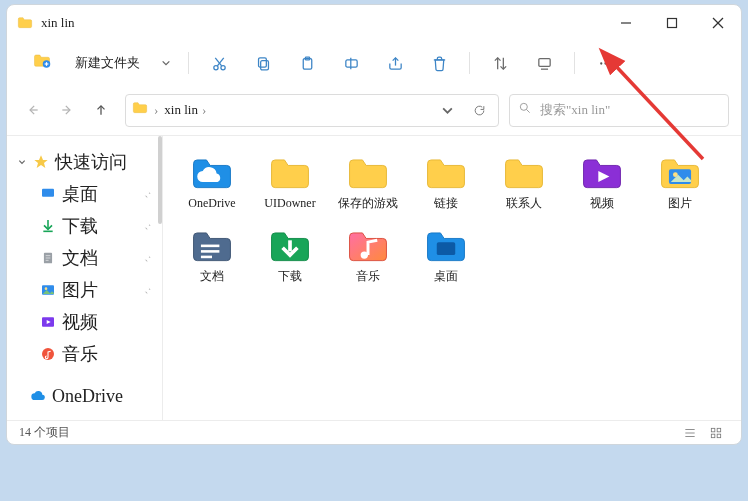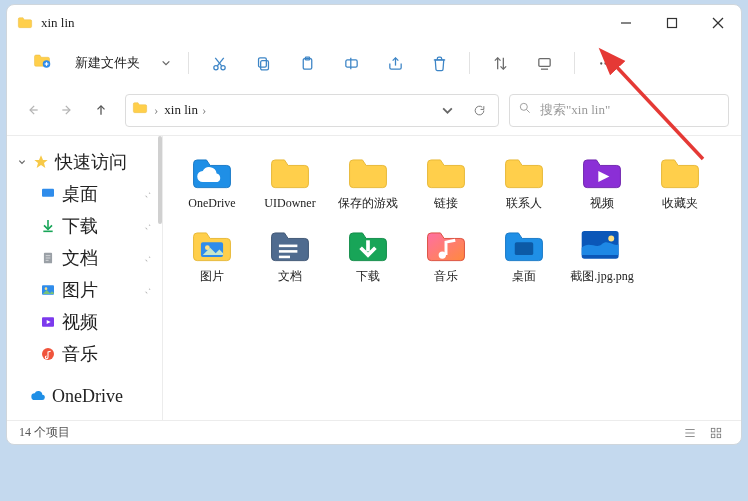--- a/index.html
+++ b/index.html
@@ -533,28 +533,20 @@
                 <path d="M3 7a2 2 0 0 1 2-2h5l2 3h9a2 2 0 0 1 2 2v8a2 2 0 0 1-2 2H5a2 2 0 0 1-2-2V7z" fill="#8b2fd6" stroke="#6e23ab" stroke-width="0.5"></path>
                 <polygon points="11,11 17,14 11,17" fill="#fff"></polygon>
               </svg>
             </div>
             <div class="label">视频</div>
           </div>
           <div class="item">
             <div class="thumb">
               <svg class="folder-plain" viewBox="0 0 26 22" width="48" height="42">
                 <path d="M3 7a2 2 0 0 1 2-2h5l2 3h9a2 2 0 0 1 2 2v8a2 2 0 0 1-2 2H5a2 2 0 0 1-2-2V7z" fill="#ffcf4b" stroke="#e6b634" stroke-width="0.5"></path>
-              </svg>
-            </div>
-            <div class="label">收藏夹</div>
-          </div>
-          <div class="item">
-            <div class="thumb">
-              <svg class="folder-plain" viewBox="0 0 26 22" width="48" height="42">
-                <path d="M3 7a2 2 0 0 1 2-2h5l2 3h9a2 2 0 0 1 2 2v8a2 2 0 0 1-2 2H5a2 2 0 0 1-2-2V7z" fill="#ffcf4b" stroke="#e6b634" stroke-width="0.5"></path>
                 <rect x="7" y="10" width="12" height="8" rx="1" fill="#2f8ceb"></rect>
                 <circle cx="10.5" cy="13" r="1.3" fill="#ffe082"></circle>
                 <path d="M8 17l4-4 3 3 2-2 2 2v1H8z" fill="#c8e6c9"></path>
               </svg>
             </div>
             <div class="label">图片</div>
           </div>
           <div class="item">
             <div class="thumb">
               <svg class="folder-plain" viewBox="0 0 26 22" width="48" height="42">
@@ -594,30 +586,20 @@
           </div>
           <div class="item">
             <div class="thumb">
               <svg class="folder-plain" viewBox="0 0 26 22" width="48" height="42">
                 <path d="M3 7a2 2 0 0 1 2-2h5l2 3h9a2 2 0 0 1 2 2v8a2 2 0 0 1-2 2H5a2 2 0 0 1-2-2V7z" fill="#1f8fe6" stroke="#1676c4" stroke-width="0.5"></path>
                 <rect x="8" y="10" width="10" height="7" rx="1" fill="#0c5aa6"></rect>
               </svg>
             </div>
             <div class="label">桌面</div>
           </div>
-          <div class="item">
-            <div class="thumb">
-              <svg class="folder-plain" viewBox="0 0 26 22" width="48" height="42">
-                <rect x="2" y="4" width="20" height="15" rx="1.5" fill="#0b57b8"></rect>
-                <path d="M2 13c4-4 8 1 11-2 3-3 7 2 9 0v6H2z" fill="#1e88e5"></path>
-                <circle cx="18" cy="8" r="1.6" fill="#ffe082"></circle>
-              </svg>
-            </div>
-            <div class="label">截图.jpg.png</div>
-          </div>
         </div>
     </div>
   </div>
 
   <div class="status">
     <span>14 个项目</span>
     <span class="spc"></span>
     <div class="vbtn">
         <svg viewBox="0 0 24 24">
           <line x1="4" y1="6" x2="20" y2="6"></line>

